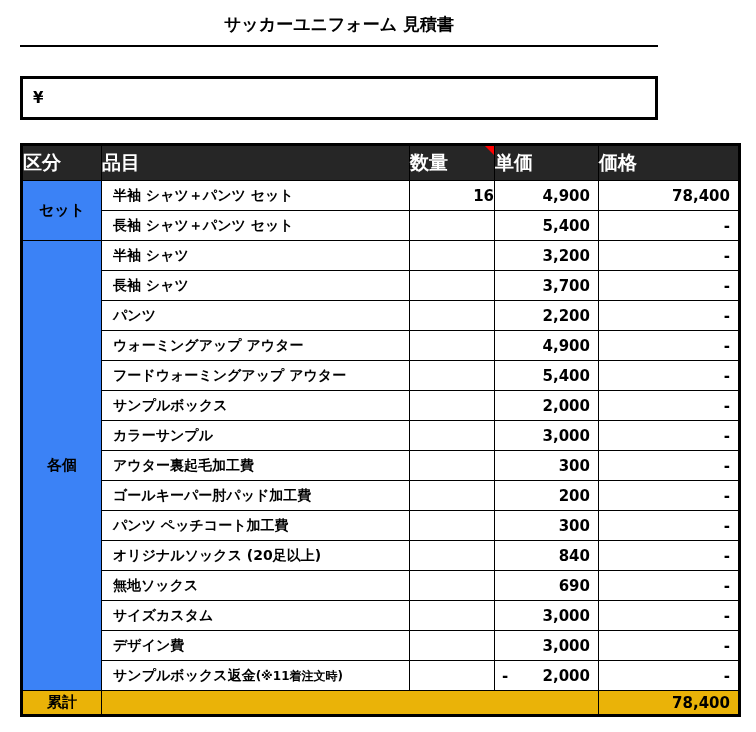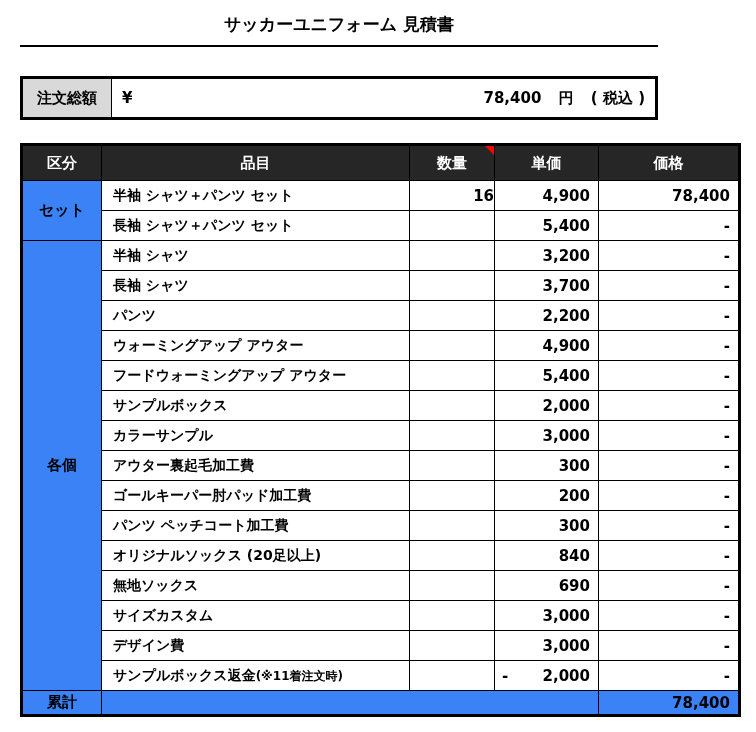--- a/index.html
+++ b/index.html
@@ -21,56 +21,50 @@
   .tb-value {
     flex:1; display:flex; align-items:center; justify-content:space-between;
     padding:0 10px; font-size:15px;
   }
   .tb-amount-group span { margin-left:12px; }
   .tb-amount-group span:first-child { margin-left:0; }
 
   table.quote { margin-top:23px; width:718px; border-collapse:collapse; table-layout:fixed; border:3px solid #000; }
   .quote th, .quote td { border:1px solid #000; }
   .quote th {
-    background:#262626; color:#fff; font-size:15px; height:36px;
-    text-align:center; font-weight:bold; position:relative;
+    background:#262626; color:#fff; font-size:19px; height:36px;
+    text-align:left; font-weight:bold; position:relative;
   }
   .cmark {
     position:absolute; top:0; right:0; width:9px; height:9px;
     background:#ff0000; clip-path:polygon(0 0,100% 0,100% 100%);
   }
   .quote td { height:30px; font-size:15px; vertical-align:middle; }
   td.group { background:#3b82f6; text-align:center; font-size:15px; }
   td.item { text-align:left; padding-left:11px; font-size:14px; }
   td.item .note { font-size:12px; }
   td.qty { text-align:right; }
   td.unit .uflex { display:flex; justify-content:space-between; align-items:center; padding:0 8px 0 7px; }
   td.price { text-align:right; padding-right:8px; }
-  tr.footer td { background:#3b82f6; height:25px; }
+  tr.footer td { background:#eab308; height:25px; }
   td.flabel { text-align:center; font-size:15px; }
   td.ftotal { text-align:right; padding-right:8px; }
 </style>
 </head>
 <body>
 
 <div class="page">
   <div class="content">
 
     <div class="title">サッカーユニフォーム 見積書</div>
     <div class="rule"></div>
 
     <div class="total-box">
-      <div class="tb-label">注文総額</div>
       <div class="tb-value">
         <span>¥</span>
-        <span class="tb-amount-group">
-          <span>78,400</span>
-          <span>円</span>
-          <span>( 税込 )</span>
-        </span>
       </div>
     </div>
 
     <table class="quote">
       <colgroup>
         <col style="width:80px">
           <col style="width:308px">
           <col style="width:85px">
           <col style="width:104px">
           <col style="width:141px">

